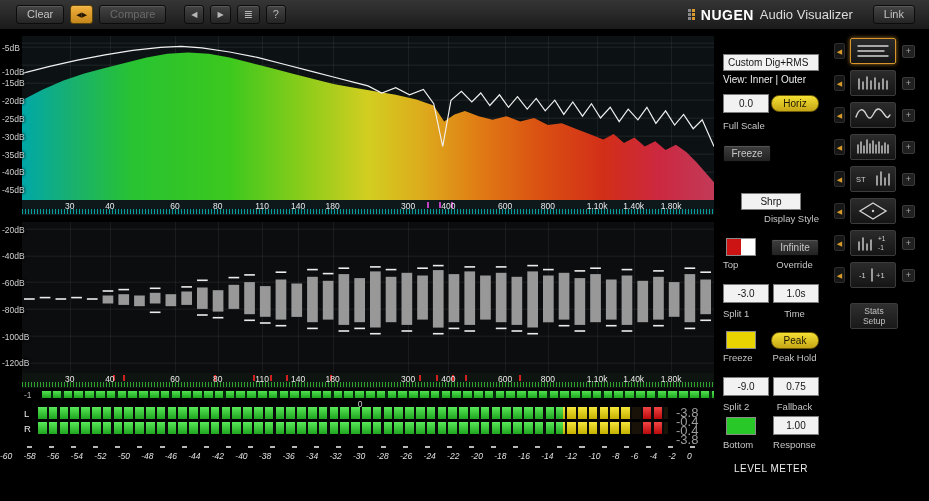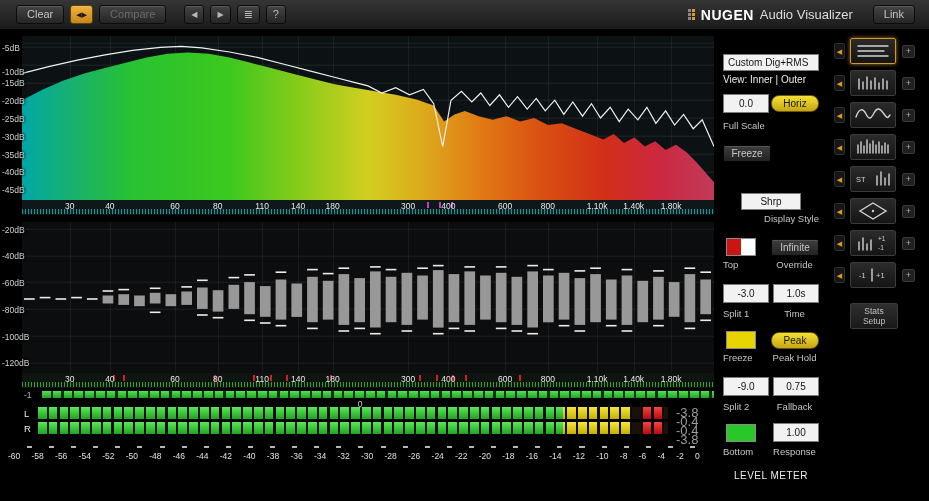--- a/index.html
+++ b/index.html
@@ -75,21 +75,21 @@
   .meter-yellow{background:linear-gradient(180deg,#f4e63a,#c5b000);}
   .meter-red{background:linear-gradient(180deg,#f24444,#b80a0a);}
   .brickmask{position:absolute;inset:0;
     background:repeating-linear-gradient(90deg,transparent 0 8.5px,#0a0a0a 8.5px 10.8px);}
   .meter-values{position:absolute;left:652px;top:1px;line-height:9px;}
   .mv{font-size:13px;color:#9c9c9c;}
 
   
   .dbticks{position:absolute;left:27px;top:446px;width:668px;height:2px;
     background:repeating-linear-gradient(90deg,#b6b6b6 0 5px,transparent 5px 22.1px);}
-  .dbnums{position:absolute;left:8px;top:451px;width:692px;display:flex;justify-content:space-between;}
+  .dbnums{position:absolute;left:0;top:451px;width:692px;display:flex;justify-content:space-between;font-style:italic;}
   .dbnums span{font-size:8.5px;color:#e0e0e0;}
 
   
   .panel{position:absolute;left:716px;top:36px;width:110px;box-sizing:border-box;
     padding:18px 7px 0;display:flex;flex-direction:column;}
   .p-select,.p-value{background:#f2f2f2;color:#141414;border:1px solid #7c7c7c;
     font-size:10px;height:15px;line-height:15px;box-sizing:content-box;cursor:pointer;}
   .p-select{padding:0 4px;}
   .p-value{width:40px;text-align:center;}
   .p-btn-dark{width:48px;height:17px;background:linear-gradient(#3e3e3e,#222);
@@ -106,21 +106,21 @@
   .swatch{width:28px;height:16px;border:1px solid #8a8a8a;margin-left:3px;cursor:pointer;}
   .sw-top{background:linear-gradient(90deg,#cc1414 0 50%,#fff 50% 100%);}
   .sw-mid{background:#e8d400;}
   .sw-bot{background:#28c828;}
   .p-shrp{width:50px;margin:0 auto;text-align:center;}
   .p-center{text-align:right;}
   .p-title{color:#ececec;font-size:10px;text-align:center;letter-spacing:.5px;}
   .p-freeze-row{display:flex;}
   .mb3{margin-bottom:3px;}.mb4{margin-bottom:4px;}.mb5{margin-bottom:5px;}
   .mb7{margin-bottom:7px;}.mb9{margin-bottom:9px;}
-  .mb11{margin-bottom:11px;}.mb12{margin-bottom:12px;}.mb13{margin-bottom:13px;}
+  .mb11{margin-bottom:4px;}.mb12{margin-bottom:12px;}.mb13{margin-bottom:13px;}
   .mb14{margin-bottom:14px;}.mb31{margin-bottom:31px;}
 
   
   .dock{position:absolute;left:834px;top:38px;width:92px;display:flex;flex-direction:column;gap:6px;}
   .dock-row{display:flex;align-items:center;height:26px;}
   .dock-arrow{width:11px;height:16px;background:#161616;border:1px solid #2e2e2e;border-radius:2px;
     color:#d89a2a;font-size:7px;line-height:13px;padding:0;cursor:pointer;text-align:center;}
   .dock-icon{width:46px;height:26px;margin-left:5px;background:linear-gradient(#2b2b2b,#151515);
     border:1px solid #3b3b3b;border-radius:2px;display:flex;align-items:center;justify-content:center;
     cursor:pointer;padding:0;}

